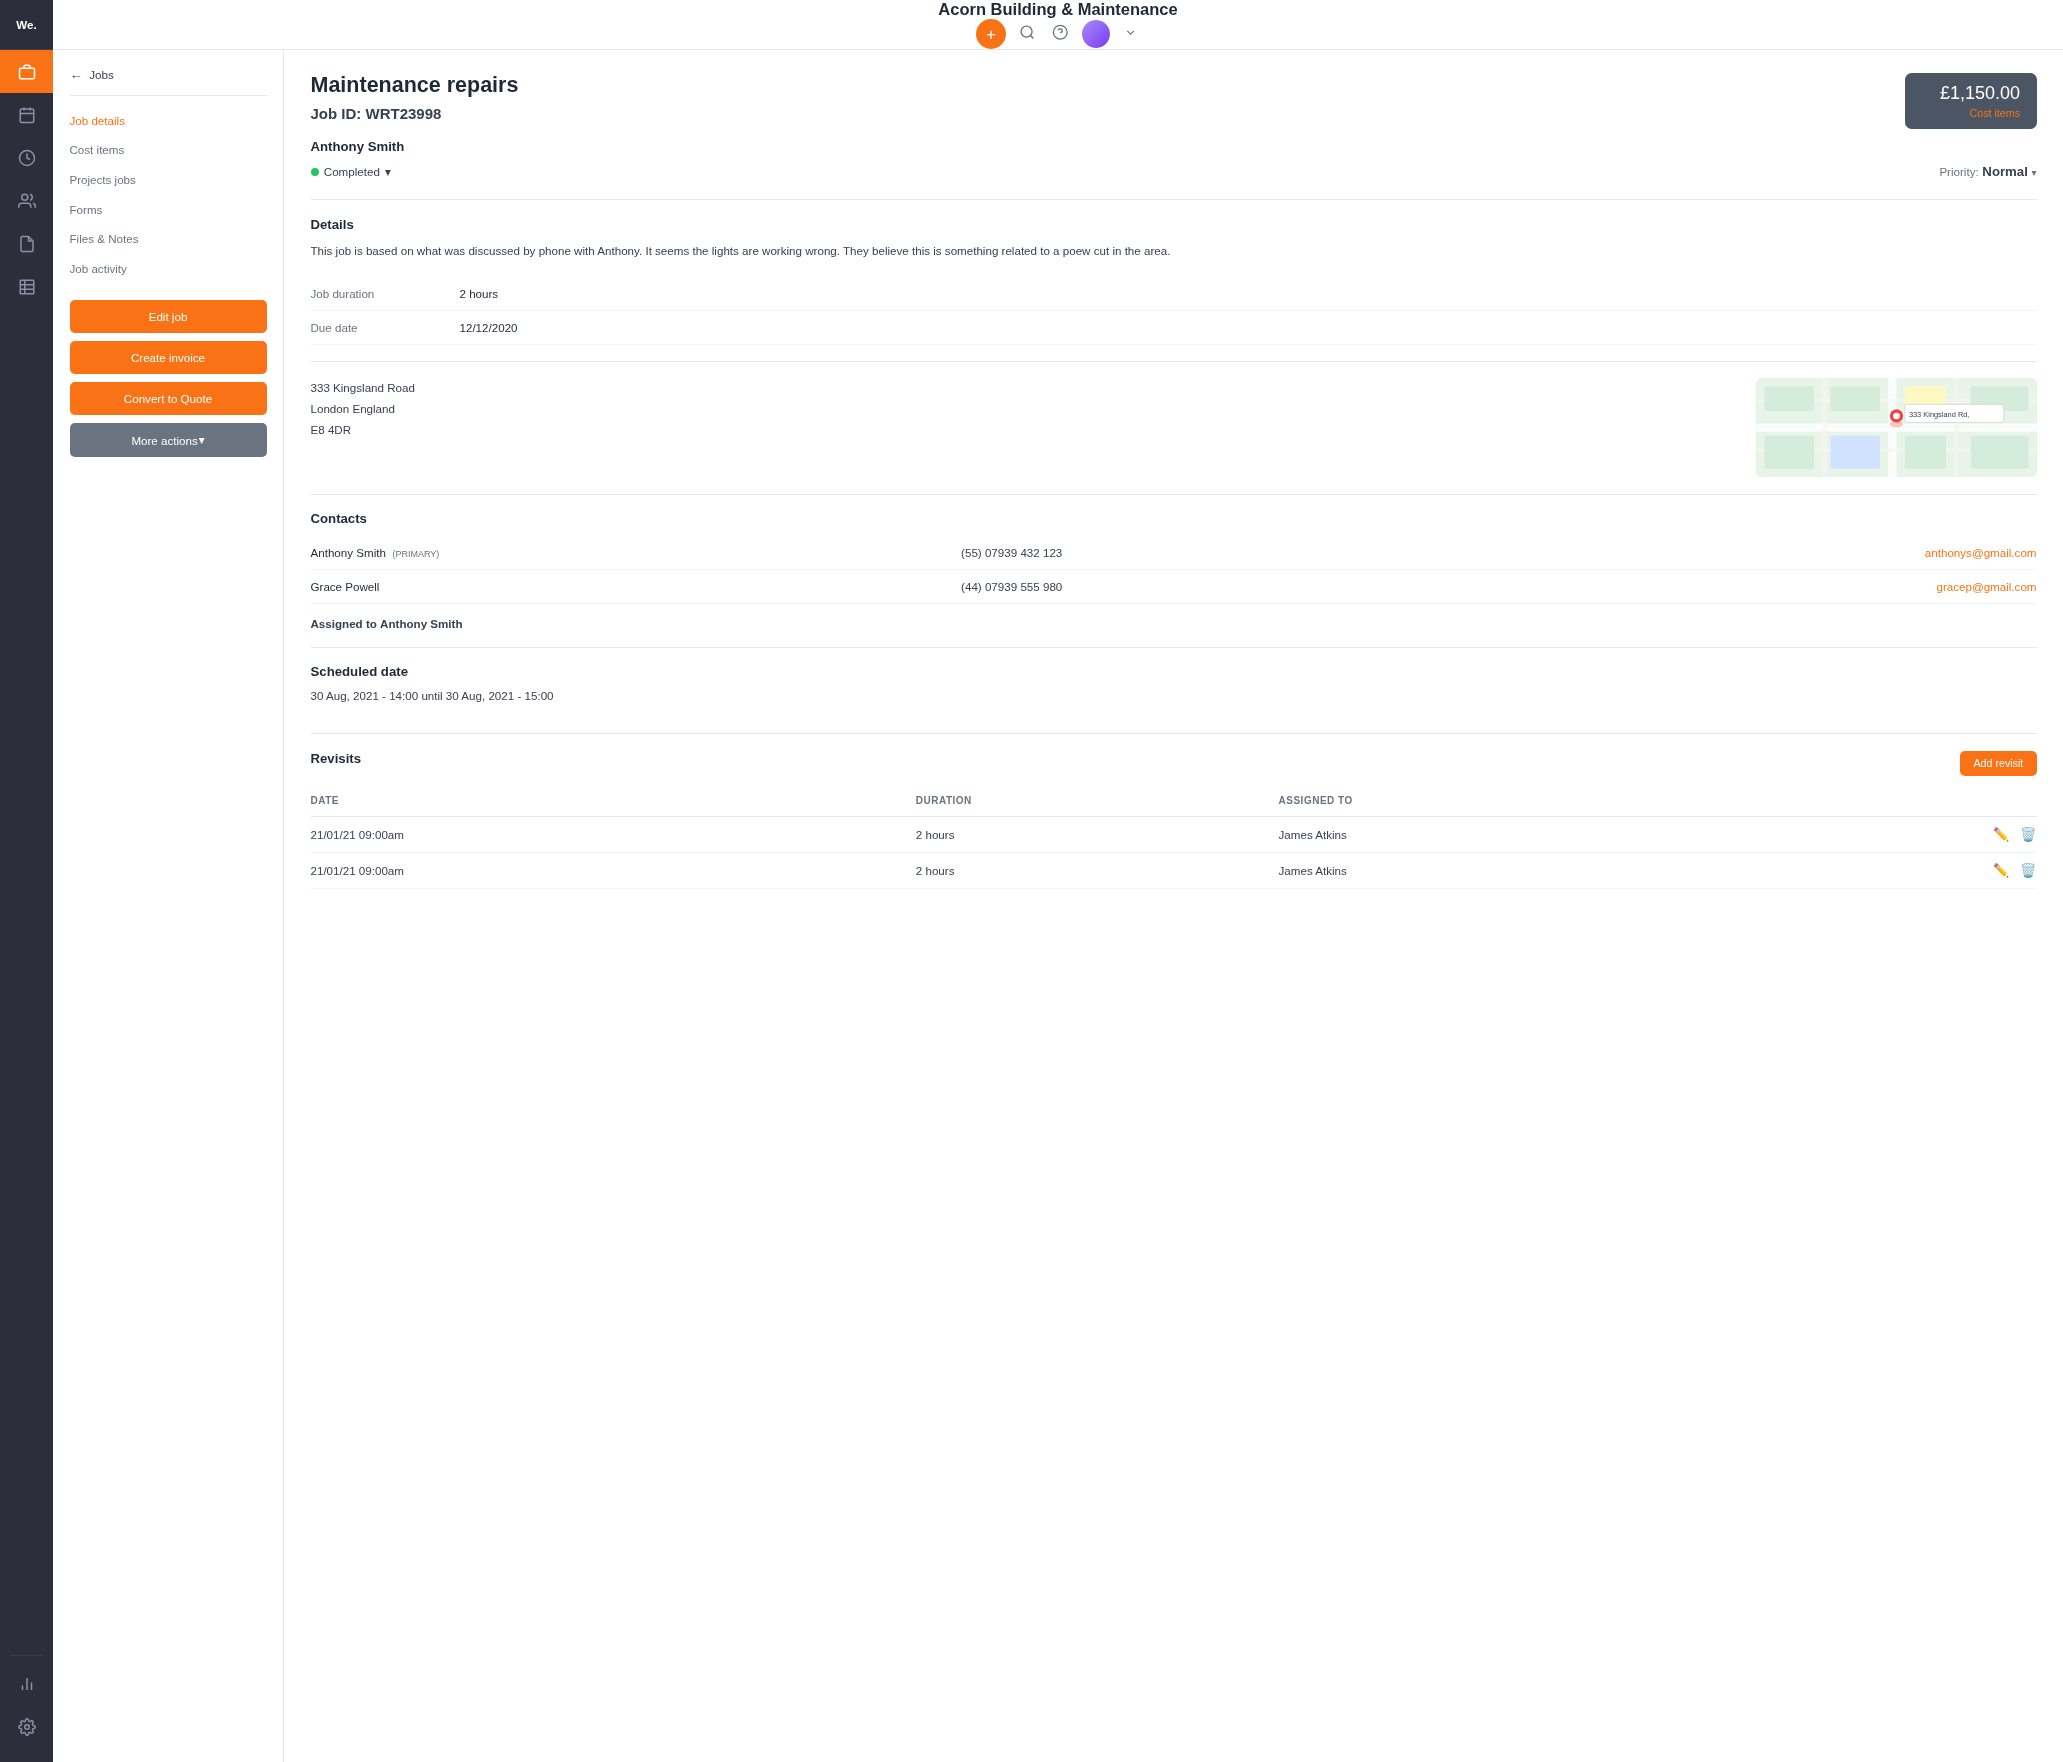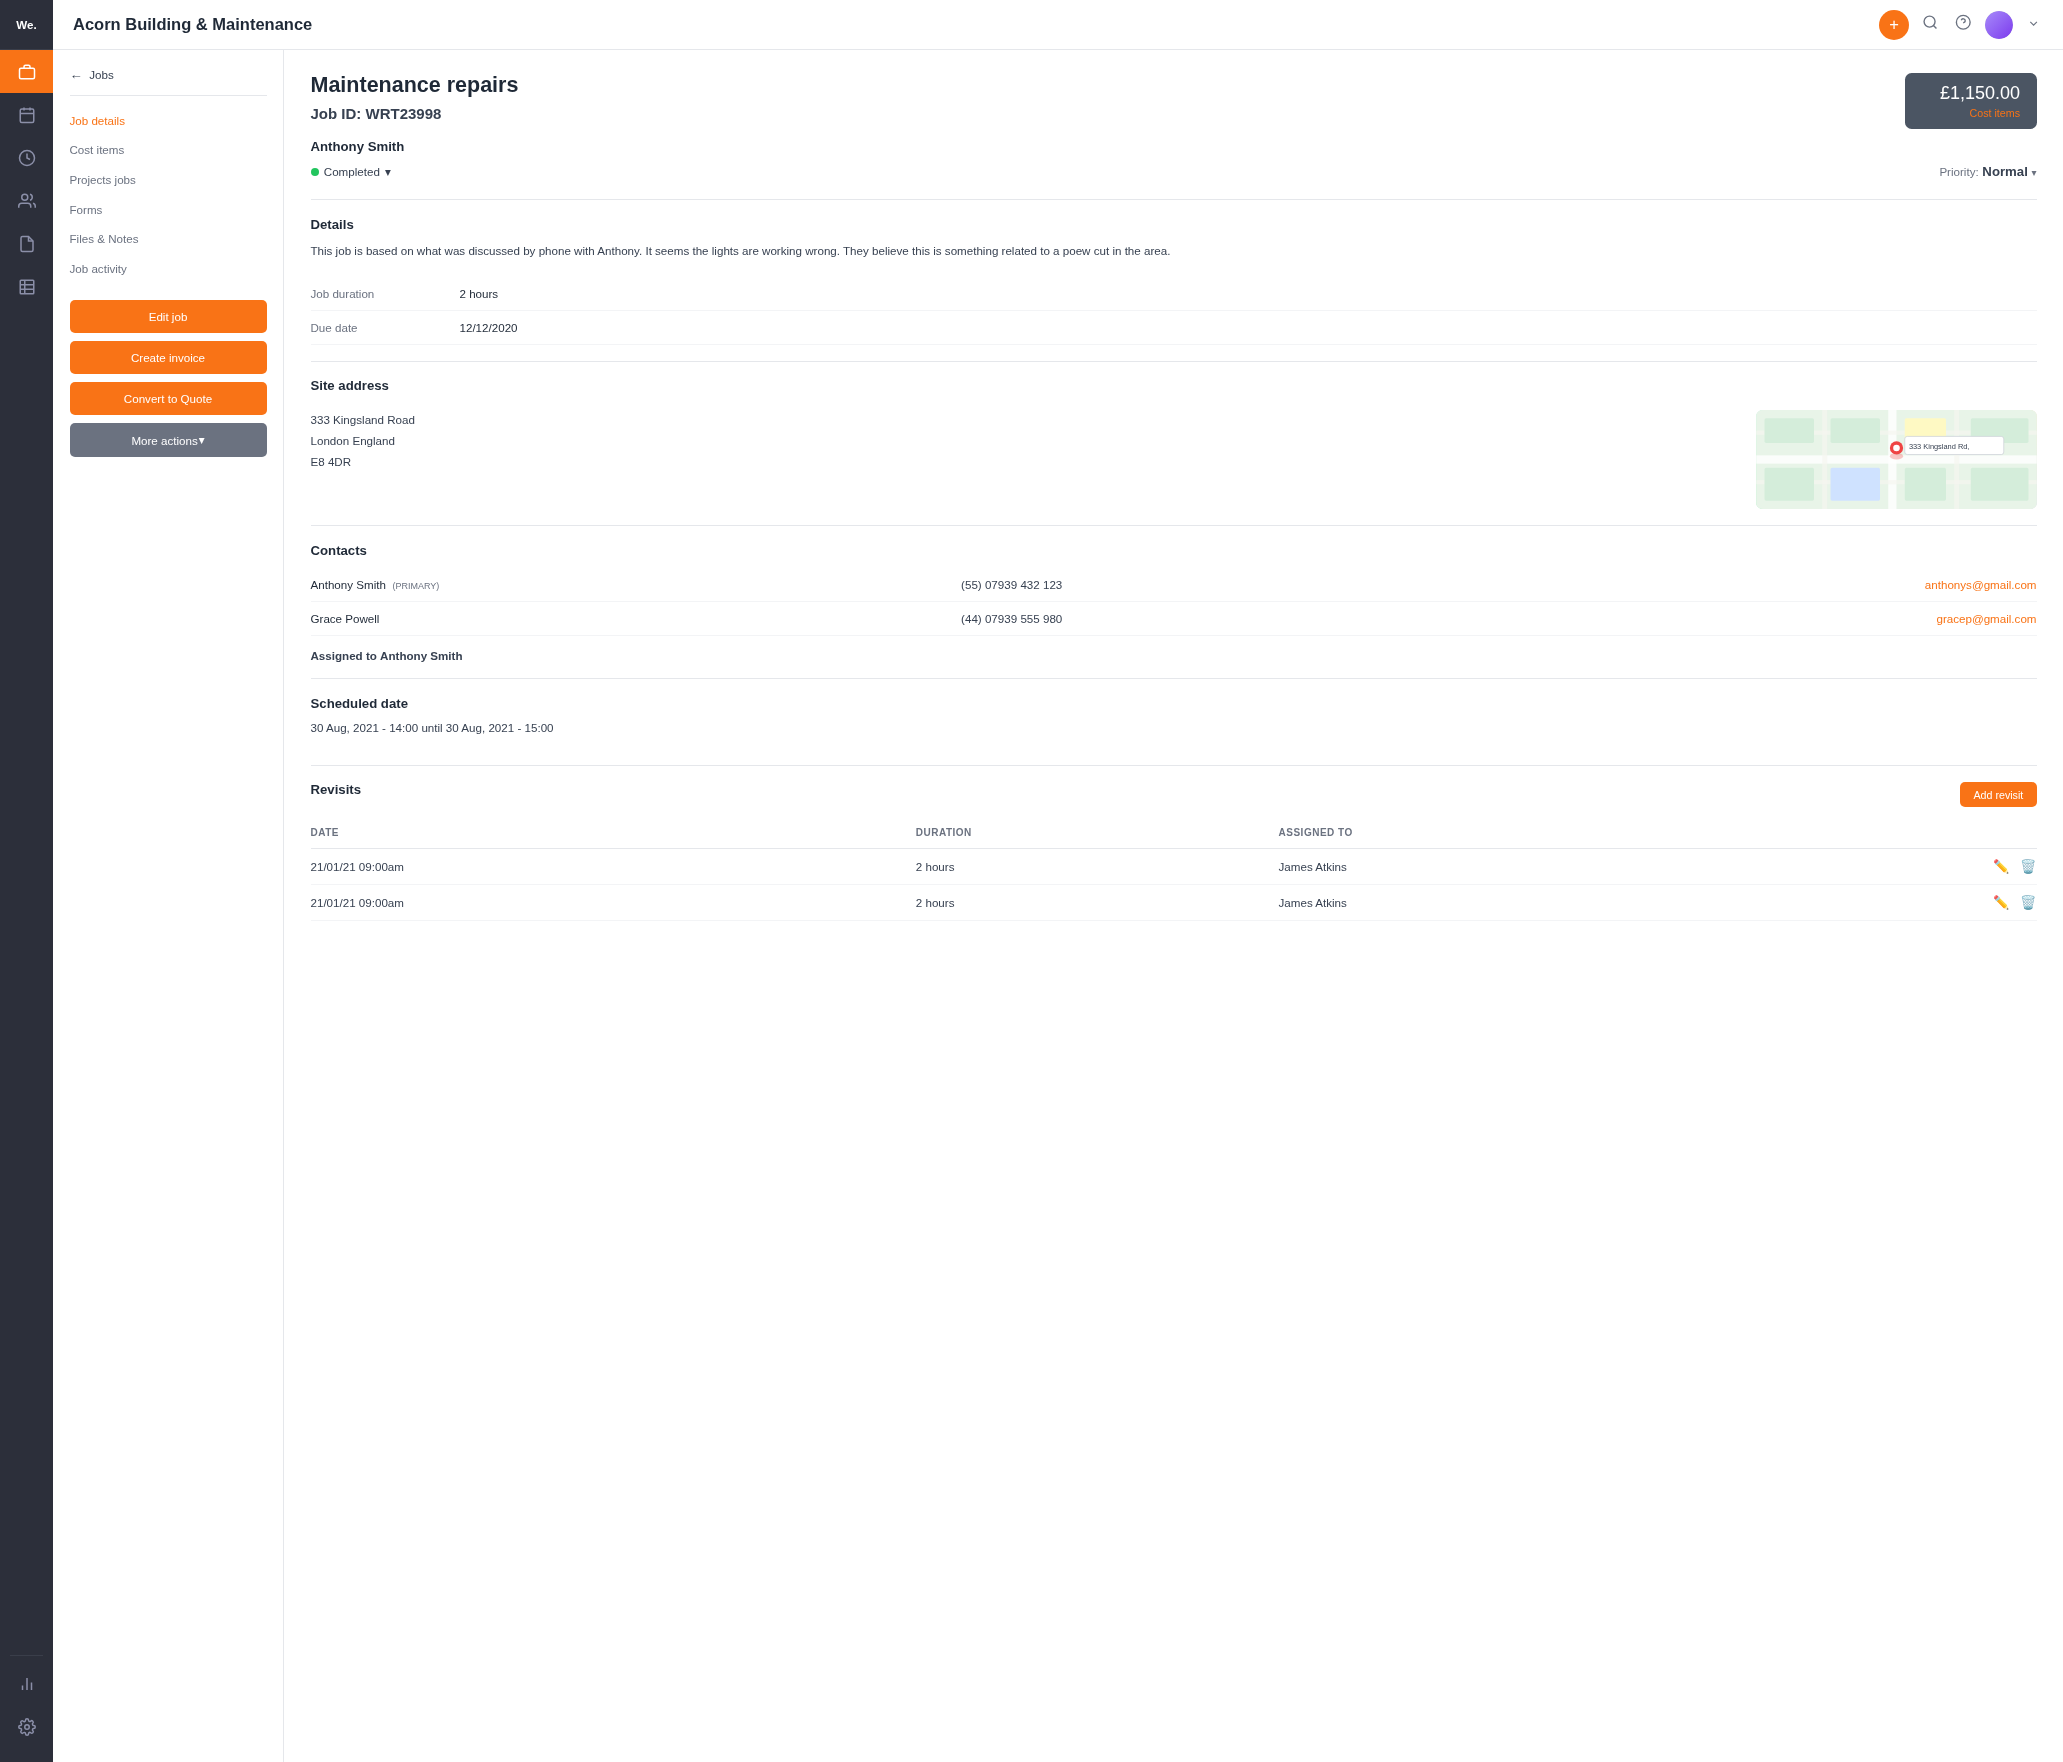--- a/index.html
+++ b/index.html
@@ -51,20 +51,21 @@
 
     
     .top-header {
       background: #fff;
       height: 50px;
       display: flex;
       align-items: center;
       padding: 0 20px;
       border-bottom: 0.8px solid #e5e7eb;
       flex-shrink: 0;
+      flex-direction: column;
     }
     .top-header .app-title {
       font-size: 16.5px;
       font-weight: 600;
       color: #1f2937;
       flex: 1;
     }
     .top-header .header-actions { display: flex; align-items: center; gap: 10px; }
     .top-header .add-btn {
       width: 30px; height: 30px; border-radius: 50%;
@@ -373,21 +374,20 @@
         <div class="detail-label">Job duration</div>
         <div class="detail-value">2 hours</div>
       </div>
       <div class="detail-row">
         <div class="detail-label">Due date</div>
         <div class="detail-value">12/12/2020</div>
       </div>
 
       <div class="section-divider"></div>
 
-      <div class="section-title">Site address</div>
       <div class="site-section">
         <div class="site-info">
           <div class="site-address-text">
             <div>333 Kingsland Road</div>
             <div>London England</div>
             <div>E8 4DR</div>
           </div>
         </div>
         <div class="map-placeholder">
           <div class="map-inner">

